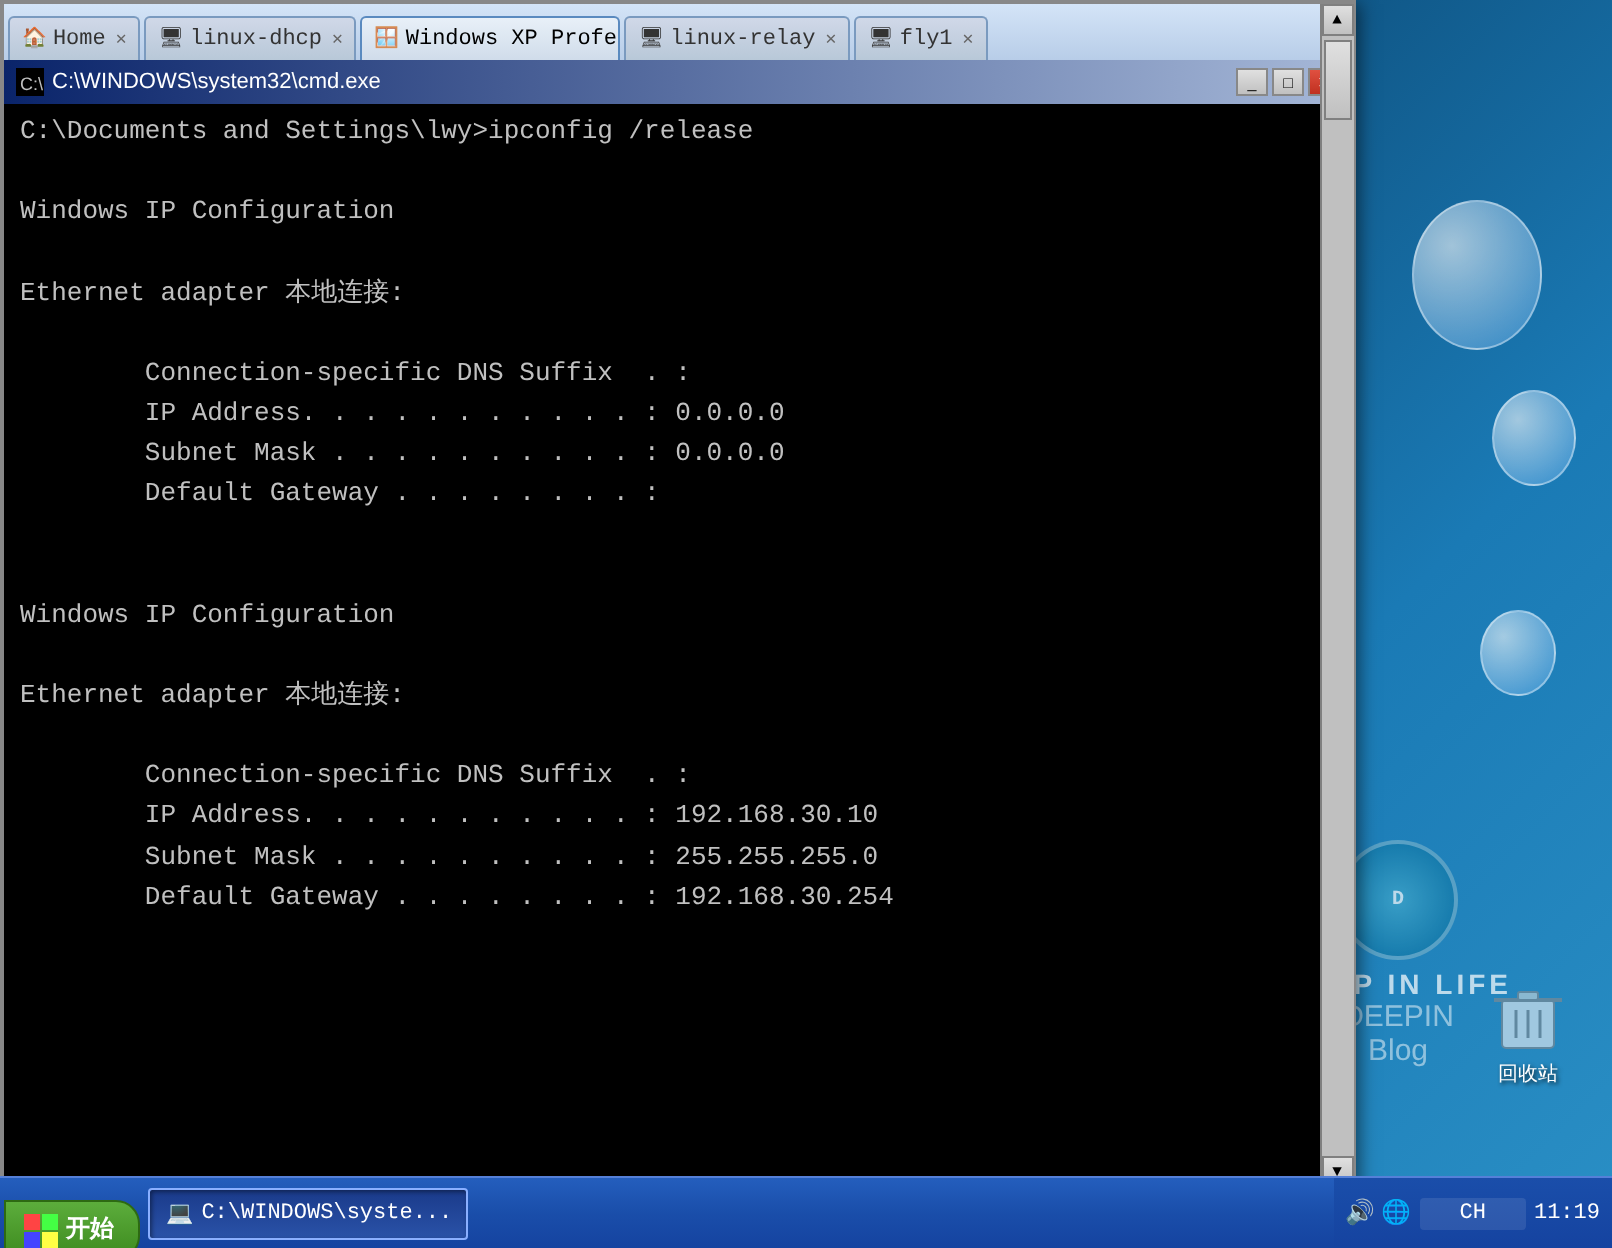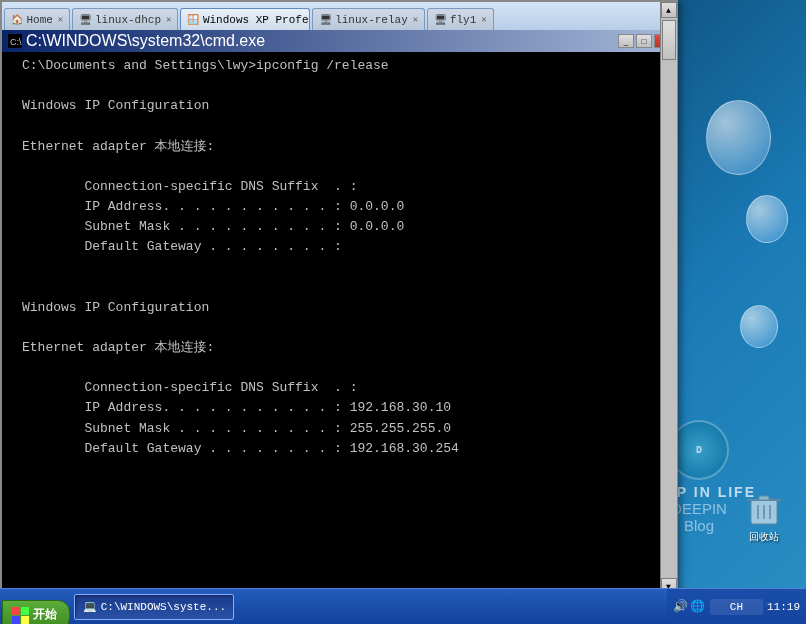--- a/index.html
+++ b/index.html
@@ -237,21 +237,21 @@
       align-items: center;
       justify-content: center;
       cursor: pointer;
       color: #000;
     }
     .cmd-body {
       background: #000000;
       color: #c0c0c0;
       font-family: 'Courier New', 'Lucida Console', monospace;
       font-size: 13px;
-      padding: 4px 20px;
+      padding: 4px 8px;
       height: 542px;
       overflow: hidden;
       position: relative;
     }
     .cmd-line {
       line-height: 1.55;
       white-space: pre;
     }
     .cmd-scrollbar {
       position: absolute;
@@ -371,21 +371,21 @@
   <div class="cmd-window">
 
     <div class="cmd-titlebar">
       <div class="cmd-title-left">
         <div class="cmd-title-icon">
           <svg width="14" height="14" viewBox="0 0 14 14">
             <rect width="14" height="14" fill="#000"></rect>
             <text x="2" y="11" fill="#c0c0c0" font-size="9">C:\</text>
           </svg>
         </div>
-        <span style="font-size:16px;">C:\WINDOWS\system32\cmd.exe</span>
+        <span style="font-size:11px;">C:\WINDOWS\system32\cmd.exe</span>
       </div>
       <div class="cmd-controls">
         <div class="cmd-control-btn">_</div>
         <div class="cmd-control-btn">□</div>
         <div class="cmd-control-btn" style="background:linear-gradient(to bottom, #e05040, #c03020); color:white;">✕</div>
       </div>
     </div>
 
     <div style="display:flex;">
       <div class="cmd-body" style="flex:1; padding-right: 24px;">

